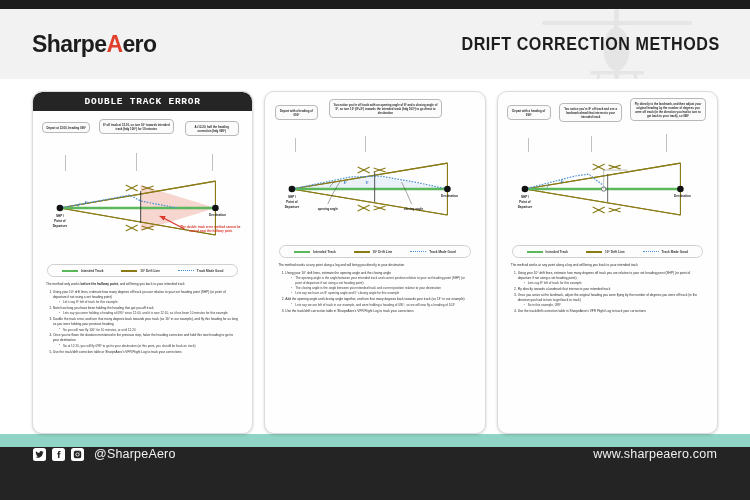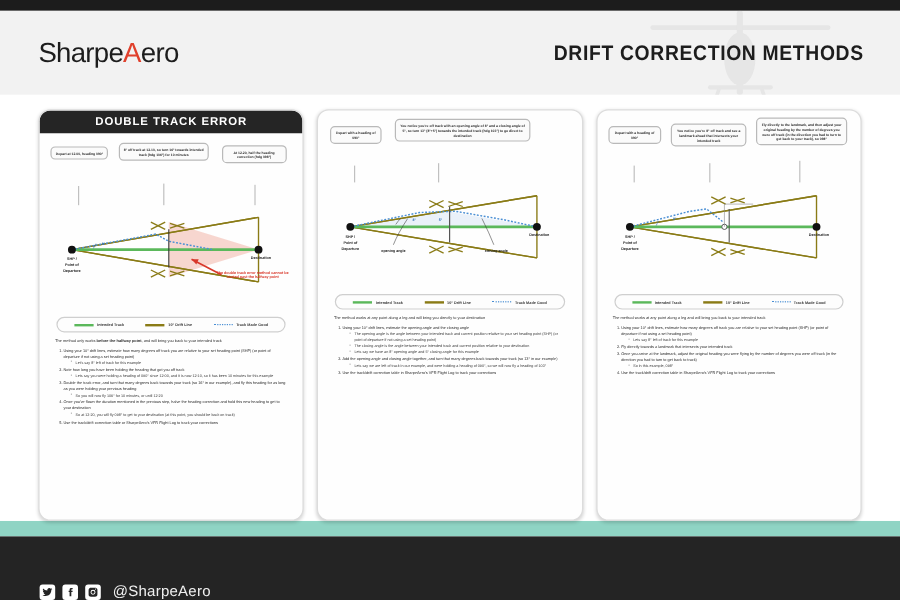--- a/index.html
+++ b/index.html
@@ -16,21 +16,21 @@
 
   
   .header {
     position: relative;
     height: 70px;
     background:#f2f2f2;
     display:flex; align-items:center; justify-content:space-between;
     padding: 0 30px 0 32px;
     overflow:hidden;
   }
-  .logo { font-size: 23px; font-weight: 400; letter-spacing:-0.6px; color:#1d1d1d; z-index:3; }
+  .logo { font-size: 23px; font-weight: 700; letter-spacing:-0.6px; color:#1d1d1d; z-index:3; }
   .logo .accent { color:#e0402c; }
   .header-title {
     font-size:17.5px; font-weight:800; letter-spacing:0.6px;
     color:#1d1d1d; z-index:3; text-transform:uppercase;
     font-stretch: condensed;
     transform: scaleX(0.92);
     transform-origin: right center;
   }
   .plane-art { position:absolute; right:48px; top:-6px; opacity:.5; z-index:1; }
 
@@ -48,20 +48,21 @@
     box-shadow: 0 1px 3px rgba(0,0,0,.16);
     display:flex; flex-direction:column;
     overflow:hidden;
   }
   .card-header {
     background:#252525; color:#fff;
     height: 19px;
     display:flex; align-items:center; justify-content:center;
     font-size: 9.5px; font-weight:800; letter-spacing:0.75px;
     border-radius:9px 9px 0 0;
+    font-family:Liberation Mono, monospace;
   }
   .card-body { flex:1; display:flex; flex-direction:column; padding: 4px 5px 3px 5px; }
 
   
   .callouts { position:relative; height: 56px; }
   .callout {
     position:absolute;
     background:#fbfbfb;
     border:0.8px solid #b9b9b9;
     border-radius:4px;
@@ -105,21 +106,21 @@
     position:relative; padding-left:4px; margin-bottom:0.6px;
   }
   .steps ul > li::before {
     content:"\25AA"; position:absolute; left:0; top:-0.5px; font-size:2.6px; color:#555;
   }
 
   
   .teal-band { height: 13px; background:#8fd4c4; }
   .footer {
     height: 53px; background:#242424;
-    display:flex; align-items:flex-end; justify-content:space-between;
+    display:flex; align-items:flex-start; justify-content:space-between;
     padding: 0 33px;
   }
   .social { display:flex; align-items:center; gap:6px; }
   .sicon {
     width:13px; height:13px; border-radius:2.5px; background:#fff;
     display:flex; align-items:center; justify-content:center;
   }
   .sicon svg { width:9px; height:9px; fill:#242424; display:block; }
   .handle { color:#f0f0f0; font-size:12.5px; margin-left:4px; letter-spacing:0.2px; }
   .site { color:#f0f0f0; font-size:12.5px; letter-spacing:0.2px; }
@@ -439,15 +440,16 @@
             <path d="M14.5 8.5V6.8c0-.8.2-1.2 1.4-1.2h1.6V2.8h-2.6c-3.2 0-4.3 1.5-4.3 4v1.7H8.5v3h2.1V21h3.9v-9.5h2.6l.4-3h-3z"></path>
           </svg>
       </span>
       <span class="sicon">
         <svg viewBox="0 0 24 24">
             <path d="M12 2.2c3.2 0 3.6 0 4.9.1 1.2 0 1.8.3 2.2.4.6.2 1 .5 1.4.9.4.4.7.8.9 1.4.2.4.4 1 .4 2.2.1 1.3.1 1.7.1 4.9s0 3.6-.1 4.9c0 1.2-.3 1.8-.4 2.2-.2.6-.5 1-.9 1.4-.4.4-.8.7-1.4.9-.4.2-1 .4-2.2.4-1.3.1-1.7.1-4.9.1s-3.6 0-4.9-.1c-1.2 0-1.8-.3-2.2-.4-.6-.2-1-.5-1.4-.9-.4-.4-.7-.8-.9-1.4-.2-.4-.4-1-.4-2.2C2.2 15.6 2.2 15.2 2.2 12s0-3.6.1-4.9c0-1.2.3-1.8.4-2.2.2-.6.5-1 .9-1.4.4-.4.8-.7 1.4-.9.4-.2 1-.4 2.2-.4C8.4 2.2 8.8 2.2 12 2.2zM12 6.5a5.5 5.5 0 1 0 0 11 5.5 5.5 0 0 0 0-11zm0 9a3.5 3.5 0 1 1 0-7 3.5 3.5 0 0 1 0 7zm5.7-9.2a1.3 1.3 0 1 0 0-2.6 1.3 1.3 0 0 0 0 2.6z"></path>
           </svg>
       </span>
       <span class="handle">@SharpeAero</span>
     </div>
+    <div class="site">www.sharpeaero.com</div>
   </div>
 
 </div>
 
 </body></html>

